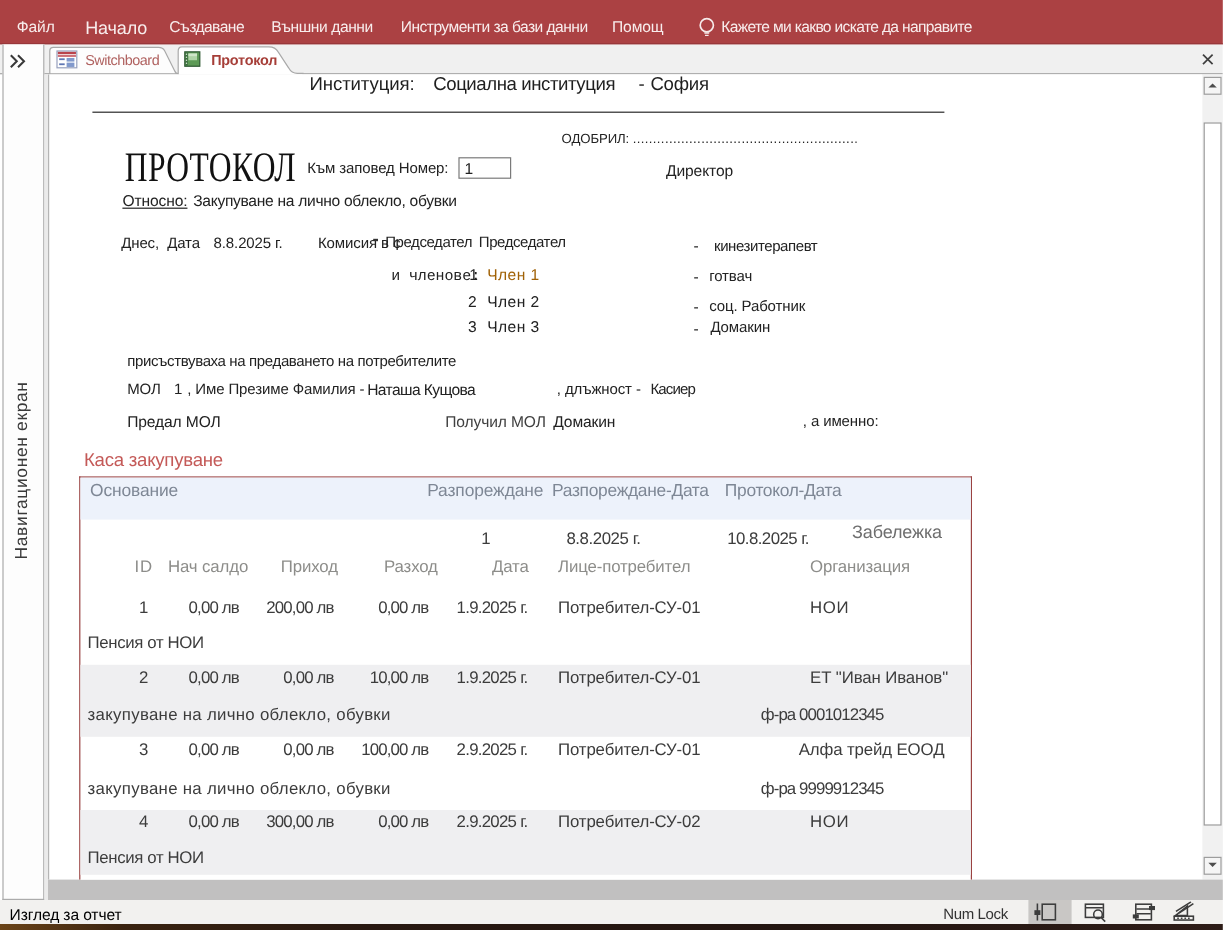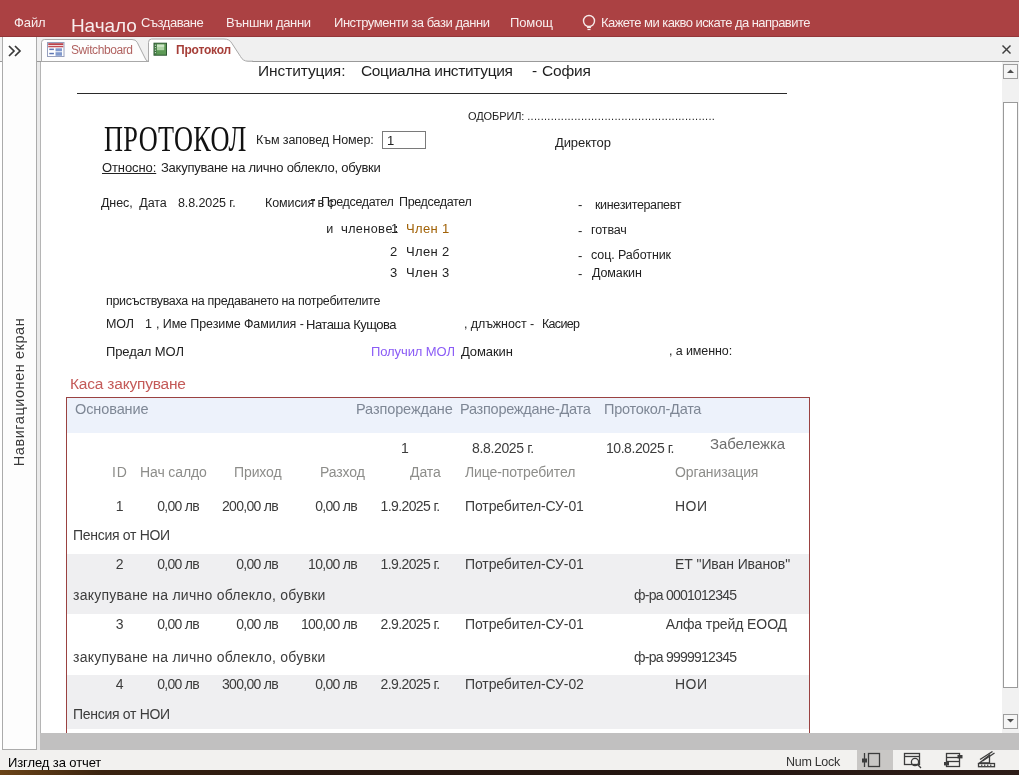--- a/index.html
+++ b/index.html
@@ -8,21 +8,21 @@
   .abs { position:absolute; }
   .t { position:absolute; white-space:nowrap; line-height:1; color:#3c3c3c; font-size:14px; letter-spacing:-0.1px; }
   .g { color:#8d8d8a; }
 </style>
 </head>
 <body>
 
 <div class="abs" style="left:0;top:0;width:1019px;height:37px;background:#ab4143;border-bottom:1px solid #933639;"></div>
 <div id="menu" style="position:absolute;top:16px;left:0;width:913px;height:20px;color:#f8eded;font-size:13px;">
   <span class="t" style="left:14px;top:0;color:#f8eded;font-size:13px;">Файл</span>
-  <span class="t" style="left:71px;top:0;color:#f8eded;font-size:19px;">Начало</span>
+  <span class="t" style="left:71px;top:0;color:#f8eded;font-size:15px;">Начало</span>
   <span class="t" style="left:141px;top:0;color:#f8eded;font-size:13px;letter-spacing:-0.45px;">Създаване</span>
   <span class="t" style="left:226px;top:0;color:#f8eded;font-size:13px;letter-spacing:-0.35px;">Външни данни</span>
   <span class="t" style="left:334px;top:0;color:#f8eded;font-size:13px;letter-spacing:-0.45px;">Инструменти за бази данни</span>
   <span class="t" style="left:510px;top:0;color:#f8eded;font-size:13px;">Помощ</span>
   <span class="t" style="left:601px;top:0;color:#f8eded;font-size:13px;letter-spacing:-0.55px;">Кажете ми какво искате да направите</span>
 </div>
 <svg class="abs" style="left:581px;top:13px;" width="16" height="20" viewBox="0 0 16 20">
   <circle cx="8" cy="8" r="5.5" fill="none" stroke="#f6eaea" stroke-width="1.4"></circle>
   <line x1="6" y1="14.5" x2="10" y2="14.5" stroke="#f6eaea" stroke-width="1.2"></line>
   <line x1="6.5" y1="16.5" x2="9.5" y2="16.5" stroke="#f6eaea" stroke-width="1.2"></line>
@@ -169,21 +169,21 @@
 <div class="t" style="left:592px;top:267px;font-size:12.5px;color:#222;">Домакин</div>
 
 <div class="t" style="left:106px;top:295px;font-size:12.5px;color:#222;letter-spacing:-0.3px;">присъствуваха на предаването на потребителите</div>
 <div class="t" style="left:106px;top:318px;font-size:12.5px;color:#222;">МОЛ</div>
 <div class="t" style="left:145px;top:318px;font-size:12.5px;color:#222;">1</div>
 <div class="t" style="left:156px;top:318px;font-size:12.5px;color:#222;">, Име Презиме Фамилия -</div>
 <div class="t" style="left:306px;top:318px;font-size:13px;color:#222;letter-spacing:-0.5px;">Наташа Кущова</div>
 <div class="t" style="left:464px;top:318px;font-size:12.5px;color:#222;">, длъжност -</div>
 <div class="t" style="left:542px;top:318px;font-size:12.5px;color:#222;letter-spacing:-0.7px;">Касиер</div>
 <div class="t" style="left:106px;top:345px;font-size:13px;color:#222;">Предал МОЛ</div>
-<div class="t" style="left:371px;top:345px;font-size:13px;color:#8b5cf6;">Получил МОЛ</div>
+<div class="t" style="left:371px;top:345px;font-size:13px;color:#404040;">Получил МОЛ</div>
 <div class="t" style="left:461px;top:345px;font-size:13px;color:#222;">Домакин</div>
 <div class="t" style="left:669px;top:345px;font-size:12.5px;color:#222;">, а именно:</div>
 
 <div class="t" style="left:70px;top:376px;font-size:15.5px;color:#c45a58;letter-spacing:-0.2px;">Каса закупуване</div>
 
 <div class="abs" style="left:66px;top:397px;width:744px;height:336px;border:1px solid #9a4241;border-bottom:none;background:#fff;"></div>
 <div class="abs" style="left:67px;top:398px;width:742px;height:35px;background:#edf2fb;"></div>
 <div class="abs" style="left:67px;top:554px;width:742px;height:60px;background:#efeff1;"></div>
 <div class="abs" style="left:67px;top:675px;width:742px;height:54px;background:#efeff1;"></div>
 

